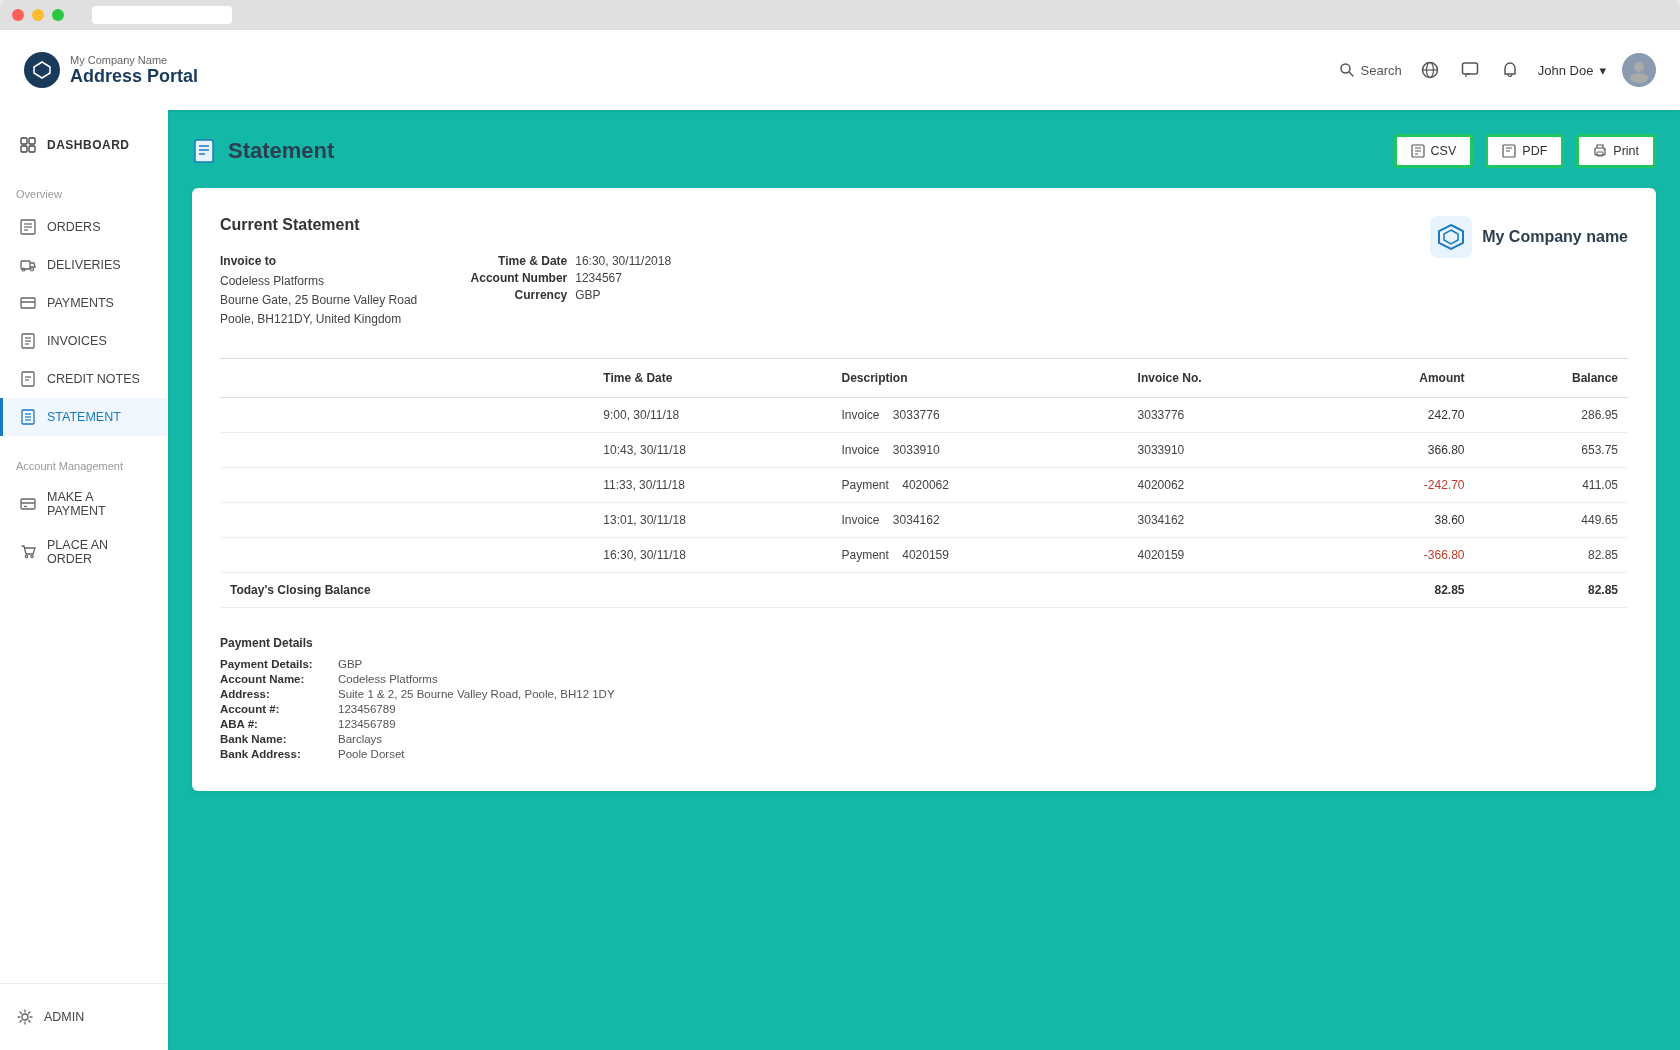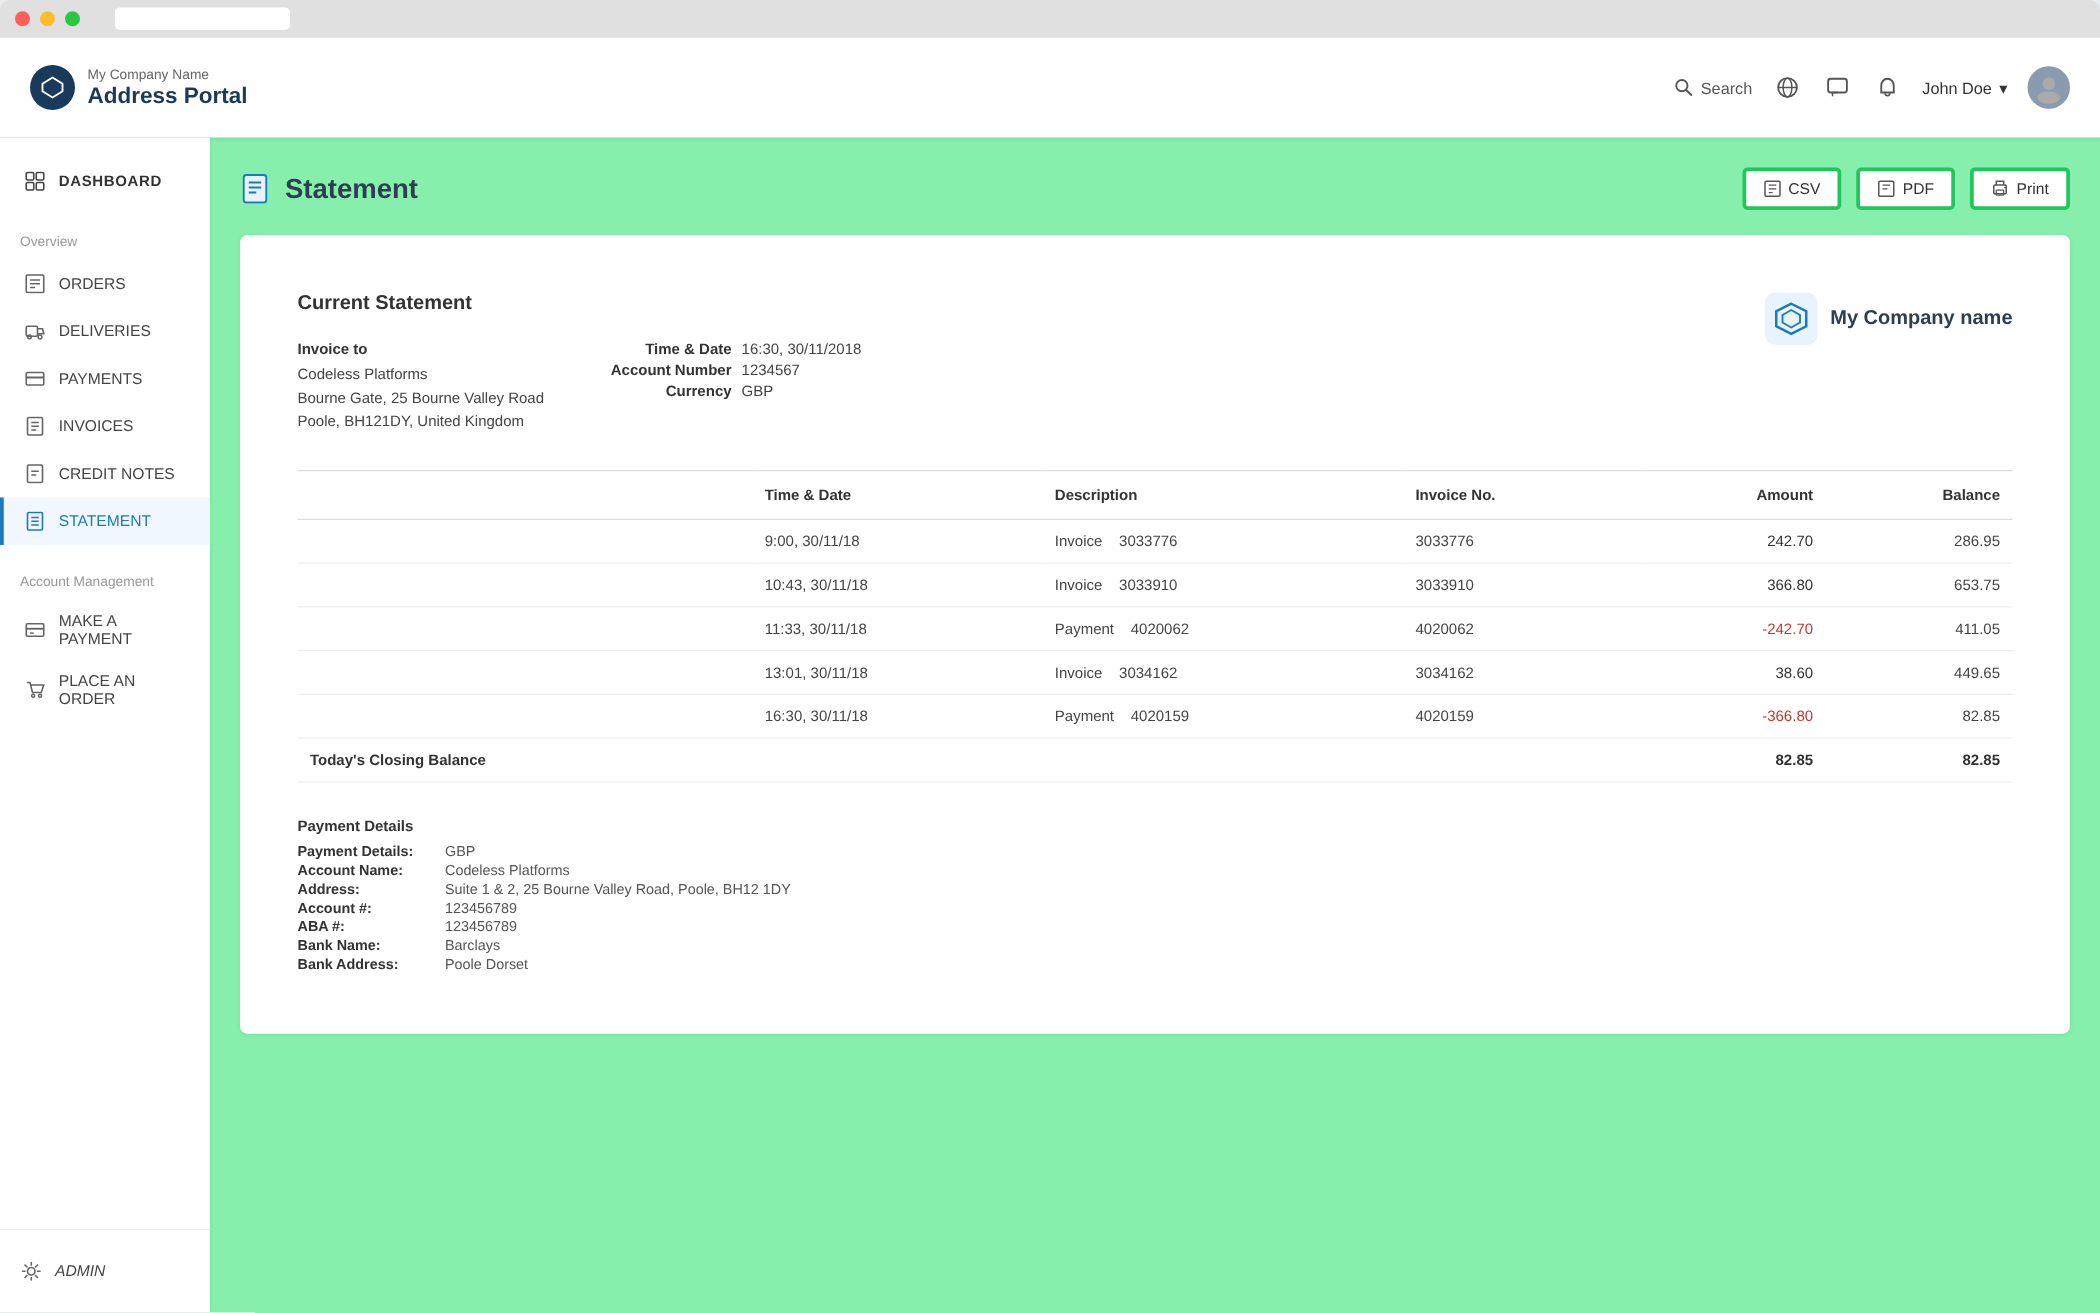--- a/index.html
+++ b/index.html
@@ -7,21 +7,21 @@
 
     
     .window-chrome { background: #e0e0e0; height: 30px; display: flex; align-items: center; padding: 0 12px; gap: 8px; border-radius: 8px 8px 0 0; }
     .chrome-dot { width: 12px; height: 12px; border-radius: 50%; }
     .chrome-dot.red { background: #ff5f57; }
     .chrome-dot.yellow { background: #febc2e; }
     .chrome-dot.green { background: #28c840; }
     .address-bar { background: white; border-radius: 4px; height: 18px; width: 140px; margin-left: 20px; }
 
     
-    .app { display: flex; flex-direction: column; height: 1020px; background: #86efac; }
+    .app { display: flex; flex-direction: column; height: 1020px; background: #14b8a6; }
 
     
     .top-nav { background: white; height: 80px; display: flex; align-items: center; padding: 0 24px; box-shadow: 0 1px 3px rgba(0,0,0,0.1); flex-shrink: 0; }
     .brand { display: flex; align-items: center; gap: 10px; }
     .brand-logo { width: 36px; height: 36px; background: #1a3a5c; border-radius: 50%; display: flex; align-items: center; justify-content: center; color: white; font-size: 16px; font-weight: bold; }
     .brand-text { display: flex; flex-direction: column; }
     .brand-company { font-size: 11px; color: #666; }
     .brand-portal { font-size: 18px; font-weight: 700; color: #1a3a5c; }
     .nav-spacer { flex: 1; }
     .nav-actions { display: flex; align-items: center; gap: 16px; }
@@ -36,33 +36,33 @@
     
     .sidebar { width: 168px; background: white; flex-shrink: 0; display: flex; flex-direction: column; box-shadow: 1px 0 3px rgba(0,0,0,0.05); }
     .sidebar-section { padding: 16px 0 8px; }
     .sidebar-section-label { font-size: 11px; color: #999; padding: 0 16px 8px; text-transform: none; }
     .sidebar-item { display: flex; align-items: center; gap: 10px; padding: 10px 16px; cursor: pointer; color: #444; font-size: 12.5px; font-weight: 500; border-left: 3px solid transparent; }
     .sidebar-item.active { color: #1a7abf; border-left-color: #1a7abf; background: #f0f7ff; }
     .sidebar-item.dashboard { font-size: 12px; font-weight: 700; color: #333; letter-spacing: 0.5px; }
     .sidebar-icon { width: 18px; height: 18px; display: flex; align-items: center; justify-content: center; flex-shrink: 0; }
     .sidebar-spacer { flex: 1; }
     .sidebar-bottom { padding: 16px; border-top: 1px solid #eee; }
-    .sidebar-admin { display: flex; align-items: center; gap: 10px; cursor: pointer; color: #444; font-size: 12.5px; font-weight: 500; padding: 8px 0; font-style: italic; }
+    .sidebar-admin { display: flex; align-items: center; gap: 10px; cursor: pointer; color: #444; font-size: 12.5px; font-weight: 500; padding: 8px 0; }
 
     
     .content { flex: 1; overflow-y: auto; padding: 24px; }
     .page-header { display: flex; align-items: center; justify-content: space-between; margin-bottom: 20px; }
     .page-title-area { display: flex; align-items: center; gap: 12px; }
     .page-title-icon { color: #1a7abf; font-size: 20px; }
     .page-title { font-size: 22px; font-weight: 600; color: #2c3e50; }
     .page-actions { display: flex; align-items: center; gap: 12px; }
     .action-btn { display: flex; align-items: center; gap: 6px; padding: 7px 14px; border: 3px solid #22c55e; background: white; border-radius: 4px; cursor: pointer; font-size: 12.5px; color: #333; }
 
     
-    .statement-card { background: white; border-radius: 6px; box-shadow: 0 1px 4px rgba(0,0,0,0.08); padding: 46px; }
+    .statement-card { background: white; border-radius: 6px; box-shadow: 0 1px 4px rgba(0,0,0,0.08); padding: 28px; }
     .statement-header { display: flex; align-items: flex-start; justify-content: space-between; margin-bottom: 28px; }
     .statement-title { font-size: 16px; font-weight: 600; color: #333; margin-bottom: 20px; }
     .invoice-info { display: flex; gap: 40px; }
     .invoice-to-block { }
     .invoice-to-label { font-weight: 700; font-size: 12px; color: #333; margin-bottom: 4px; }
     .invoice-to-text { font-size: 12px; color: #444; line-height: 1.6; }
     .invoice-meta { }
     .meta-row { display: flex; gap: 8px; font-size: 12px; margin-bottom: 3px; }
     .meta-label { font-weight: 700; color: #333; text-align: right; min-width: 110px; }
     .meta-value { color: #444; }

